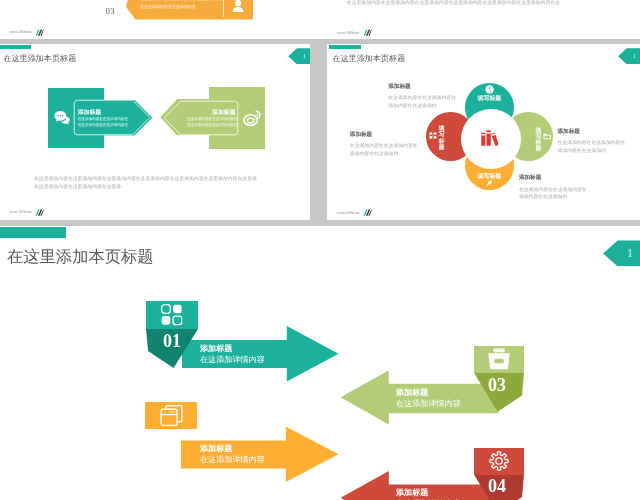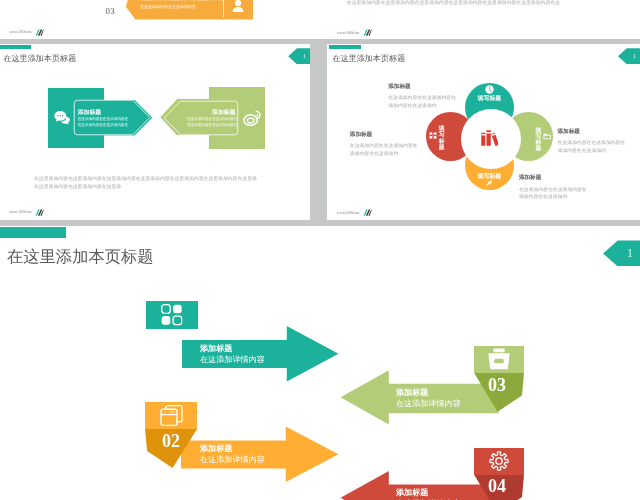--- a/index.html
+++ b/index.html
@@ -262,39 +262,39 @@
 
   <div class="slide" id="sm" style="left:0;top:226.4px;width:640px;height:273.6px;">
     <div class="mbar" style="position:absolute;left:-12px;top:1px;width:78px;height:11px;background:#1bb19b;"></div>
     <div class="mhead" style="left:7px;top:20px;font-size:16.3px;">在这里添加本页标题</div>
     <div class="badge" style="right:0px;top:14px;width:30px;height:26px;font-size:12px;padding-right:7px;">
       <span>1</span>
     </div>
 
     <div class="bigarrow" style="left:182px;top:99.6px;width:156.5px;height:55.5px;background:#1bb19b;
          clip-path:polygon(0 14px,104.8px 14px,104.8px 0,156.5px 27.7px,104.8px 55.5px,104.8px 42px,0 42px);"></div>
+    <div class="numtab" style="left:146px;top:102.7px;width:52px;height:39px;background:#10836f;
+         clip-path:polygon(0 0,100% 0,53% 100%,4% 56%);">
+      <span style="font-size:18px;position:absolute;left:17px;top:2px;">01</span>
+    </div>
     <div class="icbox" style="left:146px;top:75px;width:52px;height:28px;background:#1bb19b;">
       <svg width="22" height="22" viewBox="0 0 44 44">
         <rect x="1.4" y="1.4" width="17.2" height="17.2" rx="5.4" fill="none" stroke="#fff" stroke-width="2.6"></rect>
         <rect x="24.2" y="1.4" width="17.2" height="17.2" rx="5.4" fill="#fff"></rect>
         <rect x="1.4" y="24.2" width="17.2" height="17.2" rx="5.4" fill="#fff"></rect>
         <rect x="24.2" y="24.2" width="17.2" height="17.2" rx="5.4" fill="none" stroke="#fff" stroke-width="2.6"></rect>
       </svg>
     </div>
     <div class="atxt" style="left:200px;top:118px;font-size:8.1px;line-height:1.25;">
       <span class="ah">添加标题</span>
       <span class="ap">在这添加详情内容</span>
     </div>
 
     <div class="bigarrow" style="left:181px;top:200.1px;width:157.5px;height:55.5px;background:#ffae33;
          clip-path:polygon(0 14px,104.8px 14px,104.8px 0,157.5px 27.7px,104.8px 55.5px,104.8px 42px,0 42px);"></div>
-    <div class="numtab" style="left:145px;top:202.7px;width:52px;height:39px;background:#de930b;
-         clip-path:polygon(0 0,100% 0,53% 100%,4% 56%);">
-      <span style="font-size:18px;position:absolute;left:17px;top:2px;">02</span>
-    </div>
     <div class="icbox" style="left:145px;top:176px;width:52px;height:27px;background:#ffae33;">
       <svg width="23" height="23" viewBox="0 0 44 42">
         <rect x="11.5" y="2" width="30.5" height="31" rx="3.6" fill="none" stroke="#fff" stroke-width="2.6"></rect>
         <rect x="2" y="9" width="30.5" height="31" rx="3.6" fill="#ffae33" stroke="#fff" stroke-width="2.6"></rect>
         <path d="M3.4 19.2h27.8" stroke="#fff" stroke-width="2.5"></path>
         <circle cx="26.1" cy="14.2" r="1.5" fill="#fff"></circle>
         <circle cx="21.1" cy="14.2" r="1.5" fill="#fff"></circle>
       </svg>
     </div>
     <div class="atxt" style="left:200px;top:218px;font-size:8.1px;line-height:1.25;">

